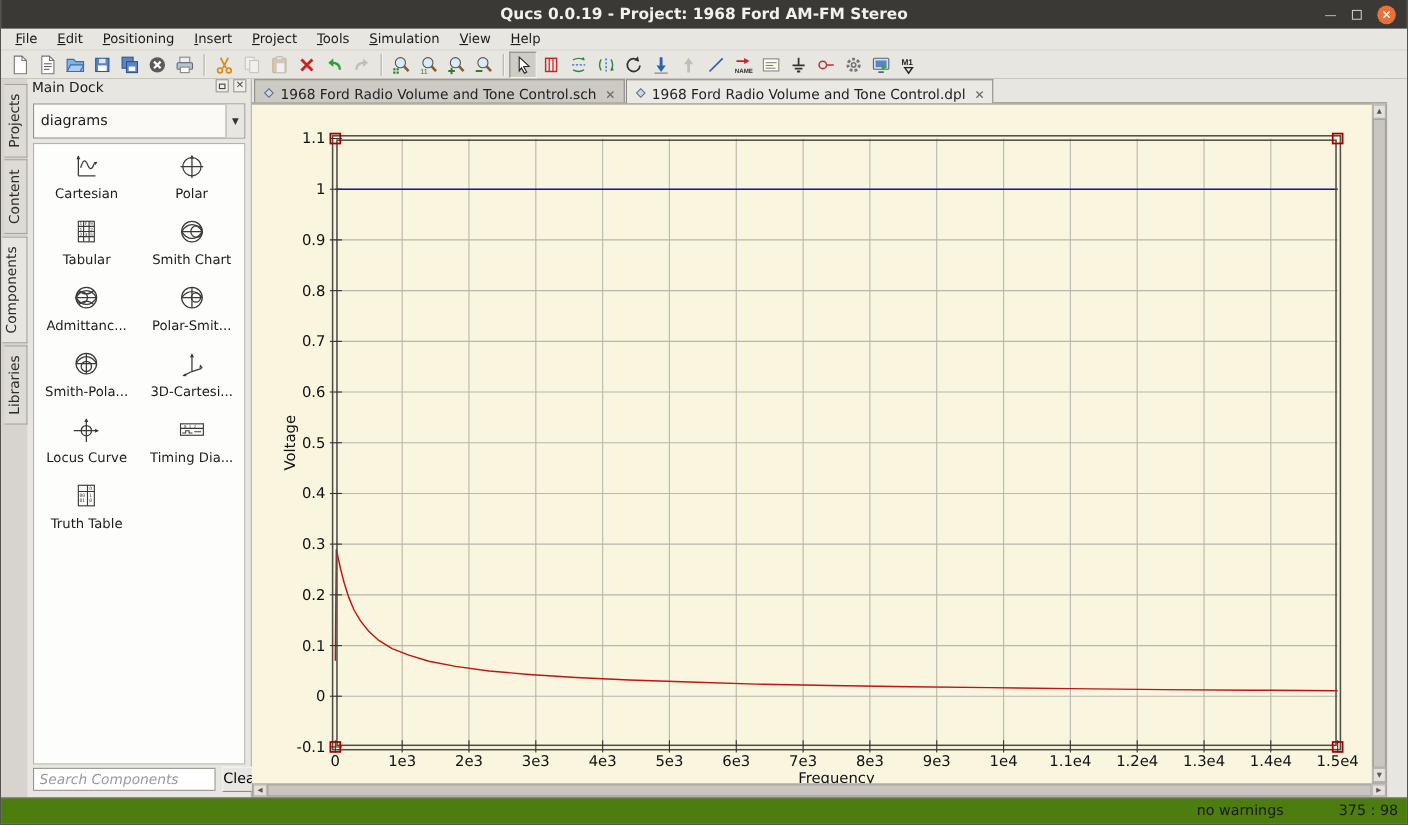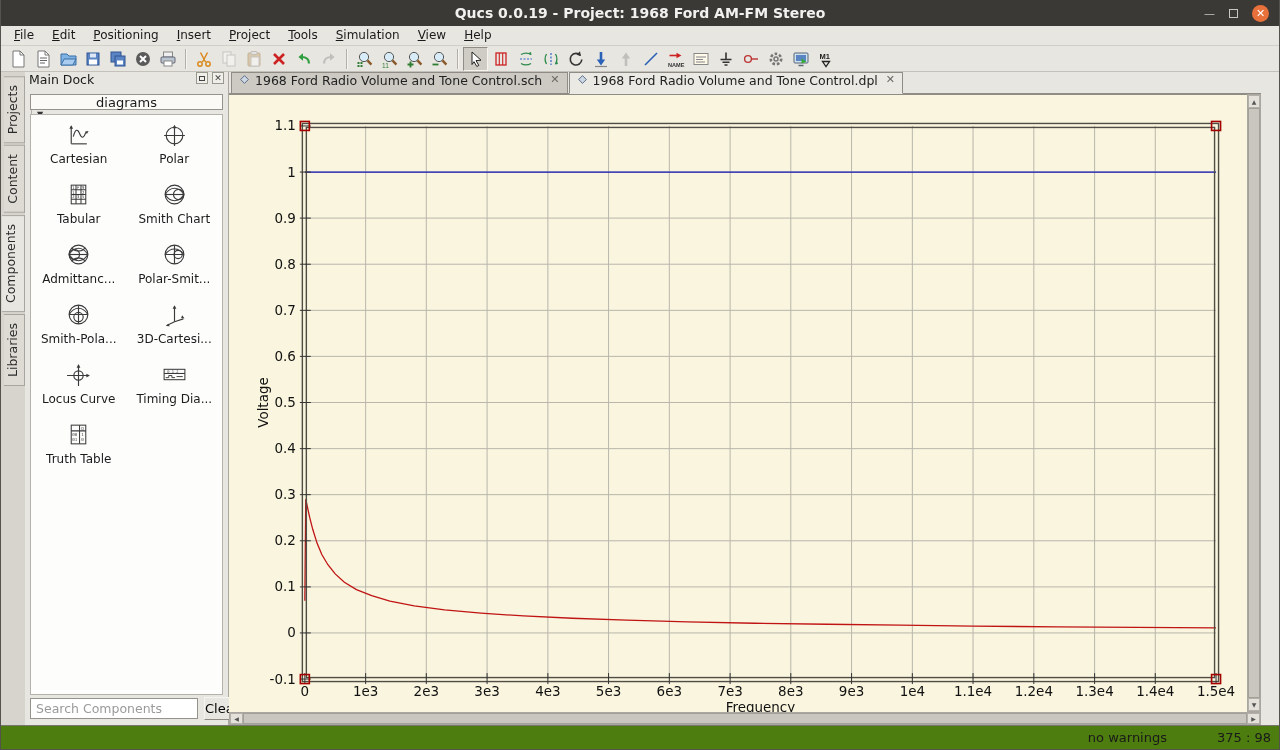--- a/index.html
+++ b/index.html
@@ -35,37 +35,37 @@
   .sidetabs { width:24px; flex:0 0 24px; background:#d7d4ce; display:flex; flex-direction:column; padding-top:4px; gap:2px; }
   .sidetab { writing-mode:vertical-rl; transform:rotate(180deg); background:#dedbd5; border:1px solid #a8a5a0; border-right:none; padding:8px 1px; font-size:12.5px; color:#2b2b2b; text-align:center; margin-left:3px; }
   .sidetab.active { background:#e8e6e1; margin-left:1px; font-weight:normal; }
 
   
   .dock { width:204px; flex:0 0 204px; background:#e8e6e1; display:flex; flex-direction:column; border-right:1px solid #aaa7a1; }
   .dock-header { height:18px; flex:0 0 18px; display:flex; align-items:flex-start; padding:0 4px; font-size:12.5px; }
   .dock-header .spacer { flex:1; }
   .dock-hbtn { width:12px; height:12px; display:flex; align-items:center; justify-content:center; margin-left:4px; color:#444; font-size:9px; border:1px solid #9a978f; background:#f1efe9; }
   .dock-hbtn .sq { width:6px; height:5px; border:1px solid #444; }
-  .combo { margin:4px 5px 2px 5px; height:16px; background:#fbfaf7; border:1px solid #96938c; display:flex; align-items:center;flex-direction:column; }
+  .combo { margin:4px 5px 2px 5px; height:32px; background:#fbfaf7; border:1px solid #96938c; display:flex; align-items:center; }
   .combo .val { flex:1; padding:0 6px; font-size:13px; }
   .combo .arrow { width:17px; align-self:stretch; border-left:1px solid #b5b2ab; display:flex; align-items:center; justify-content:center; font-size:8px; color:#333; background:#e8e6e1; }
   .dock-list { flex:1; background:#fdfdfc; border:1px solid #b5b2ab; margin:2px 5px; overflow:hidden;
                display:grid; grid-template-columns:1fr 1fr; grid-auto-rows:60px; align-content:start; padding-top:6px; }
   .ditem { display:flex; flex-direction:column; align-items:center; justify-content:flex-start; gap:1px; }
   .ditem svg { width:27px; height:27px; }
   .ditem .dlabel { font-size:12px; color:#1c1c1c; white-space:nowrap; }
   .searchrow { flex:0 0 28px; display:flex; align-items:center; gap:6px; padding:0 5px 5px 5px; }
-  .searchrow input { flex:1; height:21px; border:1px solid #96938c; background:#fff; padding:0 5px; font-size:12.5px; font-family:"DejaVu Sans",sans-serif; }
+  .searchrow input { flex:1; height:21px; border:1px solid #96938c; background:#fff; padding:0 5px; font-size:12.5px; font-family:"DejaVu Sans",sans-serif;font-style:italic; }
   .searchrow input::placeholder { color:#9a9a9a; }
   .clearbtn { width:56px; height:23px; background:#e8e6e1; border:1px solid; border-color:#f6f4ef #8f8c85 #8f8c85 #f6f4ef; font-size:13px; font-family:"DejaVu Sans",sans-serif; }
 
   
   .docarea { flex:1; display:flex; flex-direction:column; min-width:0; padding-right:18px; background:#e8e6e1; }
   .tabbar { height:22px; flex:0 0 22px; display:flex; align-items:flex-end; background:#e8e6e1; border-bottom:1px solid #8f8c85; padding-left:2px; }
-  .dtab { display:flex; align-items:flex-start; gap:5px; height:21px; padding:0 7px; font-size:12.5px; background:#cdcac3; border:1px solid #8f8c85; border-bottom:none; margin-right:1px; color:#222; }
+  .dtab { display:flex; align-items:flex-end; gap:5px; height:21px; padding:0 7px; font-size:12.5px; background:#cdcac3; border:1px solid #8f8c85; border-bottom:none; margin-right:1px; color:#222; }
   .dtab.active { background:#ebe9e3; height:22px; margin-bottom:-1px; border-bottom:1px solid #ebe9e3; }
   .dtab .closex { color:#6b6965; font-weight:bold; font-size:11px; margin-left:3px; }
   .dtab svg { width:11px; height:11px; }
   .content-row { flex:1; display:flex; min-height:0; }
   .canvas { flex:1; position:relative; background:#f9f5de; border-top:1px solid #8f8c85; }
   .canvas svg { position:absolute; inset:0; width:100%; height:100%; }
   .canvas text { font-family:"DejaVu Sans",sans-serif; font-size:13.5px; fill:#111; }
 
   
   .vscroll { width:14px; flex:0 0 14px; background:#dad7d1; border:1px solid #aaa7a1; display:flex; flex-direction:column; }

